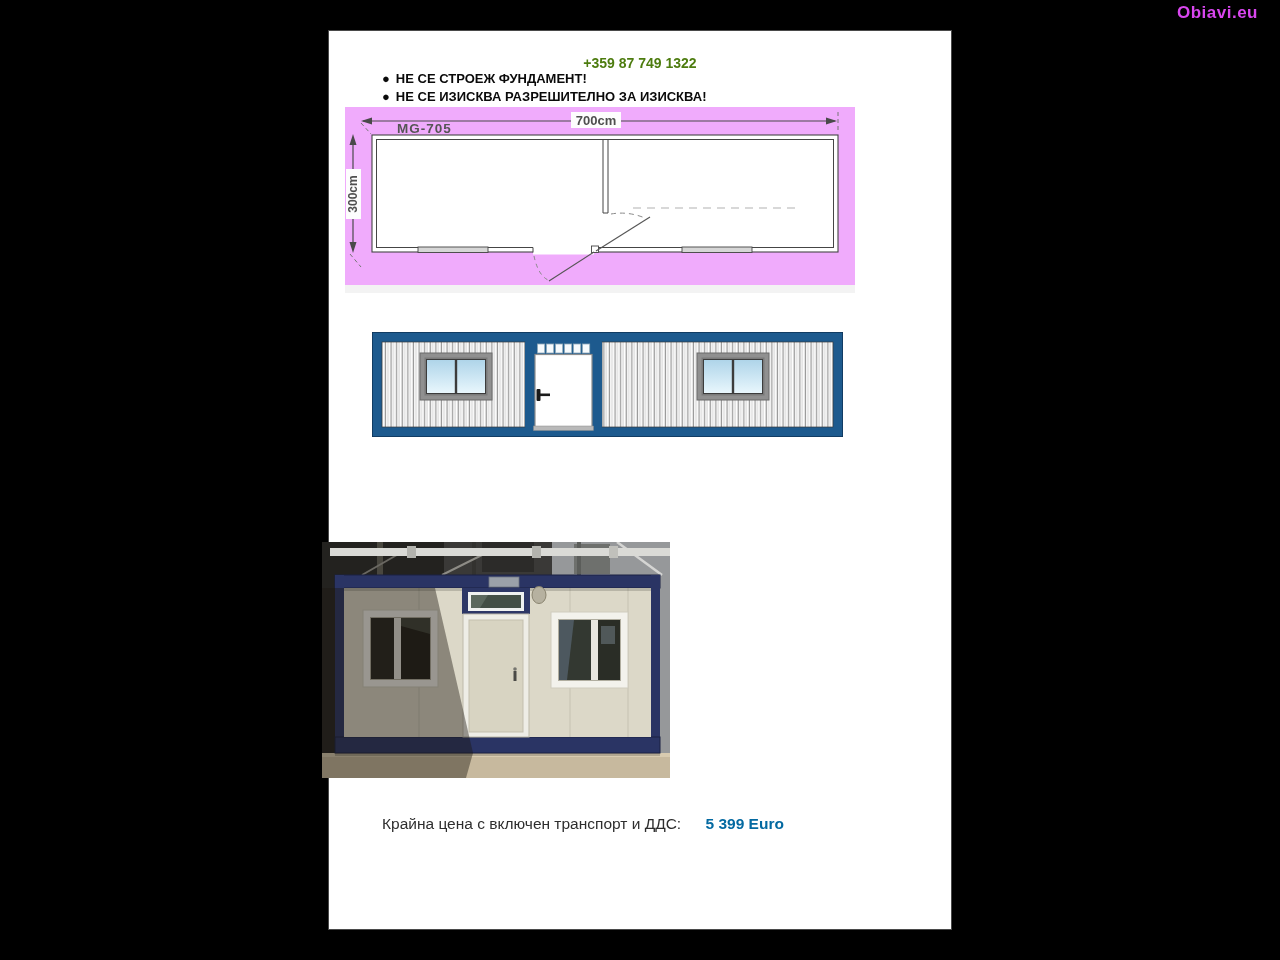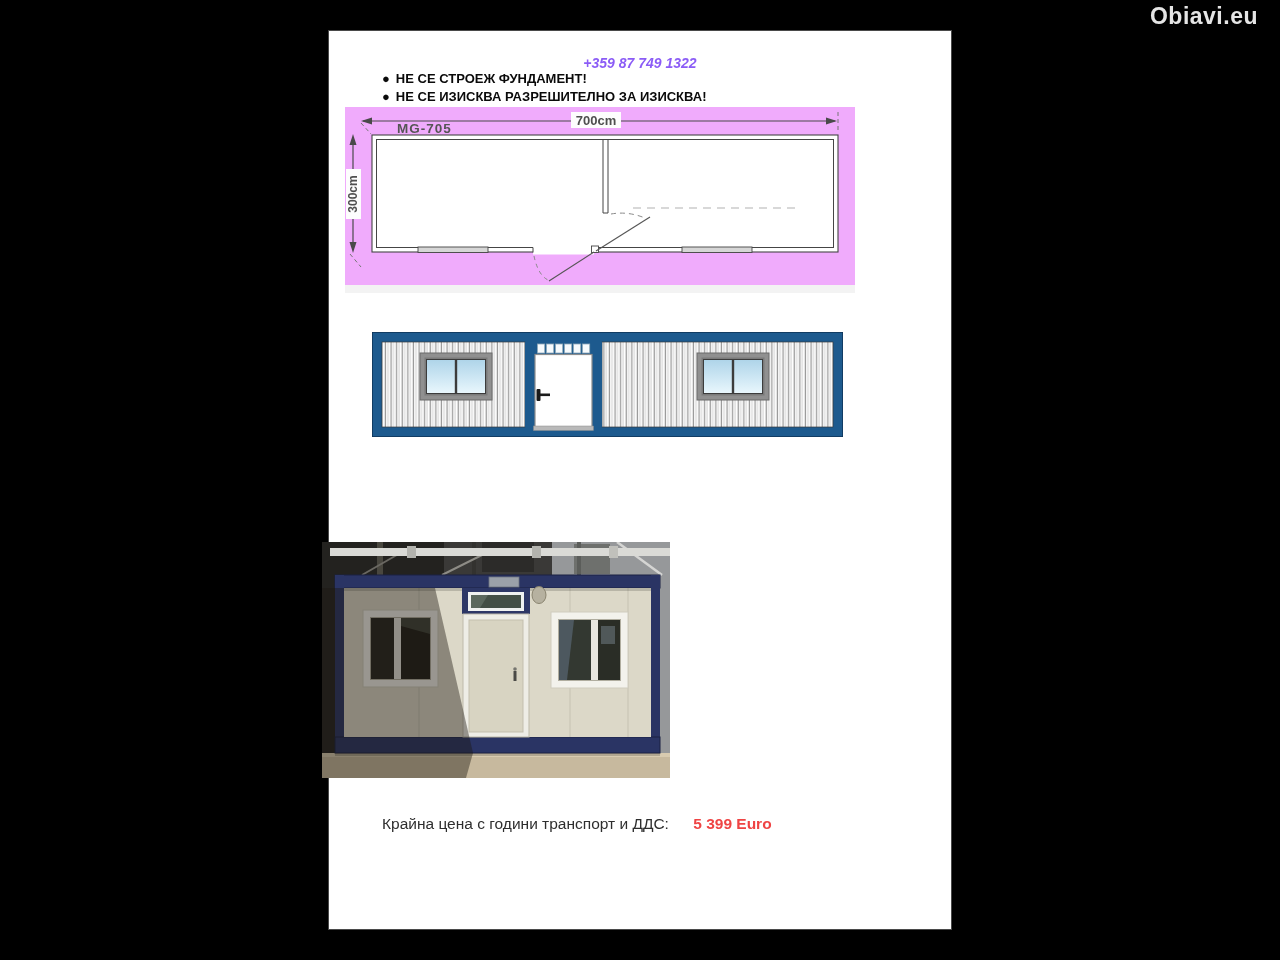--- a/index.html
+++ b/index.html
@@ -5,32 +5,32 @@
   html,body{margin:0;padding:0;}
   body{
     width:1280px;height:960px;
     background:#000;
     position:relative;
     overflow:hidden;
     font-family:"Liberation Sans", sans-serif;
   }
   .watermark{
     position:absolute;top:3px;right:22px;
-    color:#e5e5e5;font-size:23px;font-weight:bold;
+    color:#d946ef;font-size:17px;font-weight:bold;
     letter-spacing:0.5px;
   }
   .page{
     position:absolute;left:328px;top:30px;
     width:622px;height:898px;
     background:#ffffff;border:1px solid #4a4a4a;
   }
   .phone{
     position:absolute;left:0;top:24px;width:100%;
     text-align:center;
-    color:#8b5cf6;font-size:14px;font-weight:bold;font-style:italic;
+    color:#4d7c0f;font-size:14px;font-weight:bold;
   }
   .bullets{position:absolute;left:53px;top:39px;}
   .bullet-line{
     display:flex;align-items:center;gap:6px;
     color:#0a0a0a;font-size:13px;font-weight:bold;
     line-height:18px;white-space:nowrap;
   }
   .bullet-dot{font-size:13px;line-height:18px;}
   .plan{
     position:absolute;left:16px;top:76px;width:510px;height:186px;
@@ -40,21 +40,21 @@
     position:absolute;left:43px;top:301px;width:471px;height:105px;
   }
   .photo{
     position:absolute;left:-7px;top:511px;width:348px;height:236px;
   }
   .pricing{
     position:absolute;left:53px;top:783px;width:420px;
     font-size:15.5px;line-height:20px;color:#2e2e2e;
   }
   .pricing p{margin:0;}
-  .pricing b{color:#ef4444;padding-left:20px;}
+  .pricing b{color:#0369a1;padding-left:20px;}
   svg{display:block;}
   svg text{font-family:"Liberation Sans", sans-serif;}
 </style>
 </head>
 <body>
 
 <div class="watermark">Obiavi.eu</div>
 
 <div class="page">
 
@@ -231,16 +231,16 @@
       <rect x="269" y="78" width="7" height="60" fill="#e7e6df"></rect>
       <rect x="276" y="78" width="22" height="60" fill="#2a2d26"></rect>
       <rect x="279" y="84" width="14" height="18" fill="#6a747c" opacity="0.6"></rect>
 
       <polygon points="0,46 113,46 151,211 144,236 0,236" fill="rgba(28,24,16,0.42)"></polygon>
       <rect x="13" y="211" width="325" height="3" fill="rgba(0,0,0,0.18)"></rect>
     </svg>
   </div>
 
   <div class="pricing">
-    <p><span>Крайна цена с години транспорт и ДДС: </span><b>5 399 Euro</b></p>
+    <p><span>Крайна цена с включен транспорт и ДДС: </span><b>5 399 Euro</b></p>
   </div>
 
 </div>
 
 </body></html>

